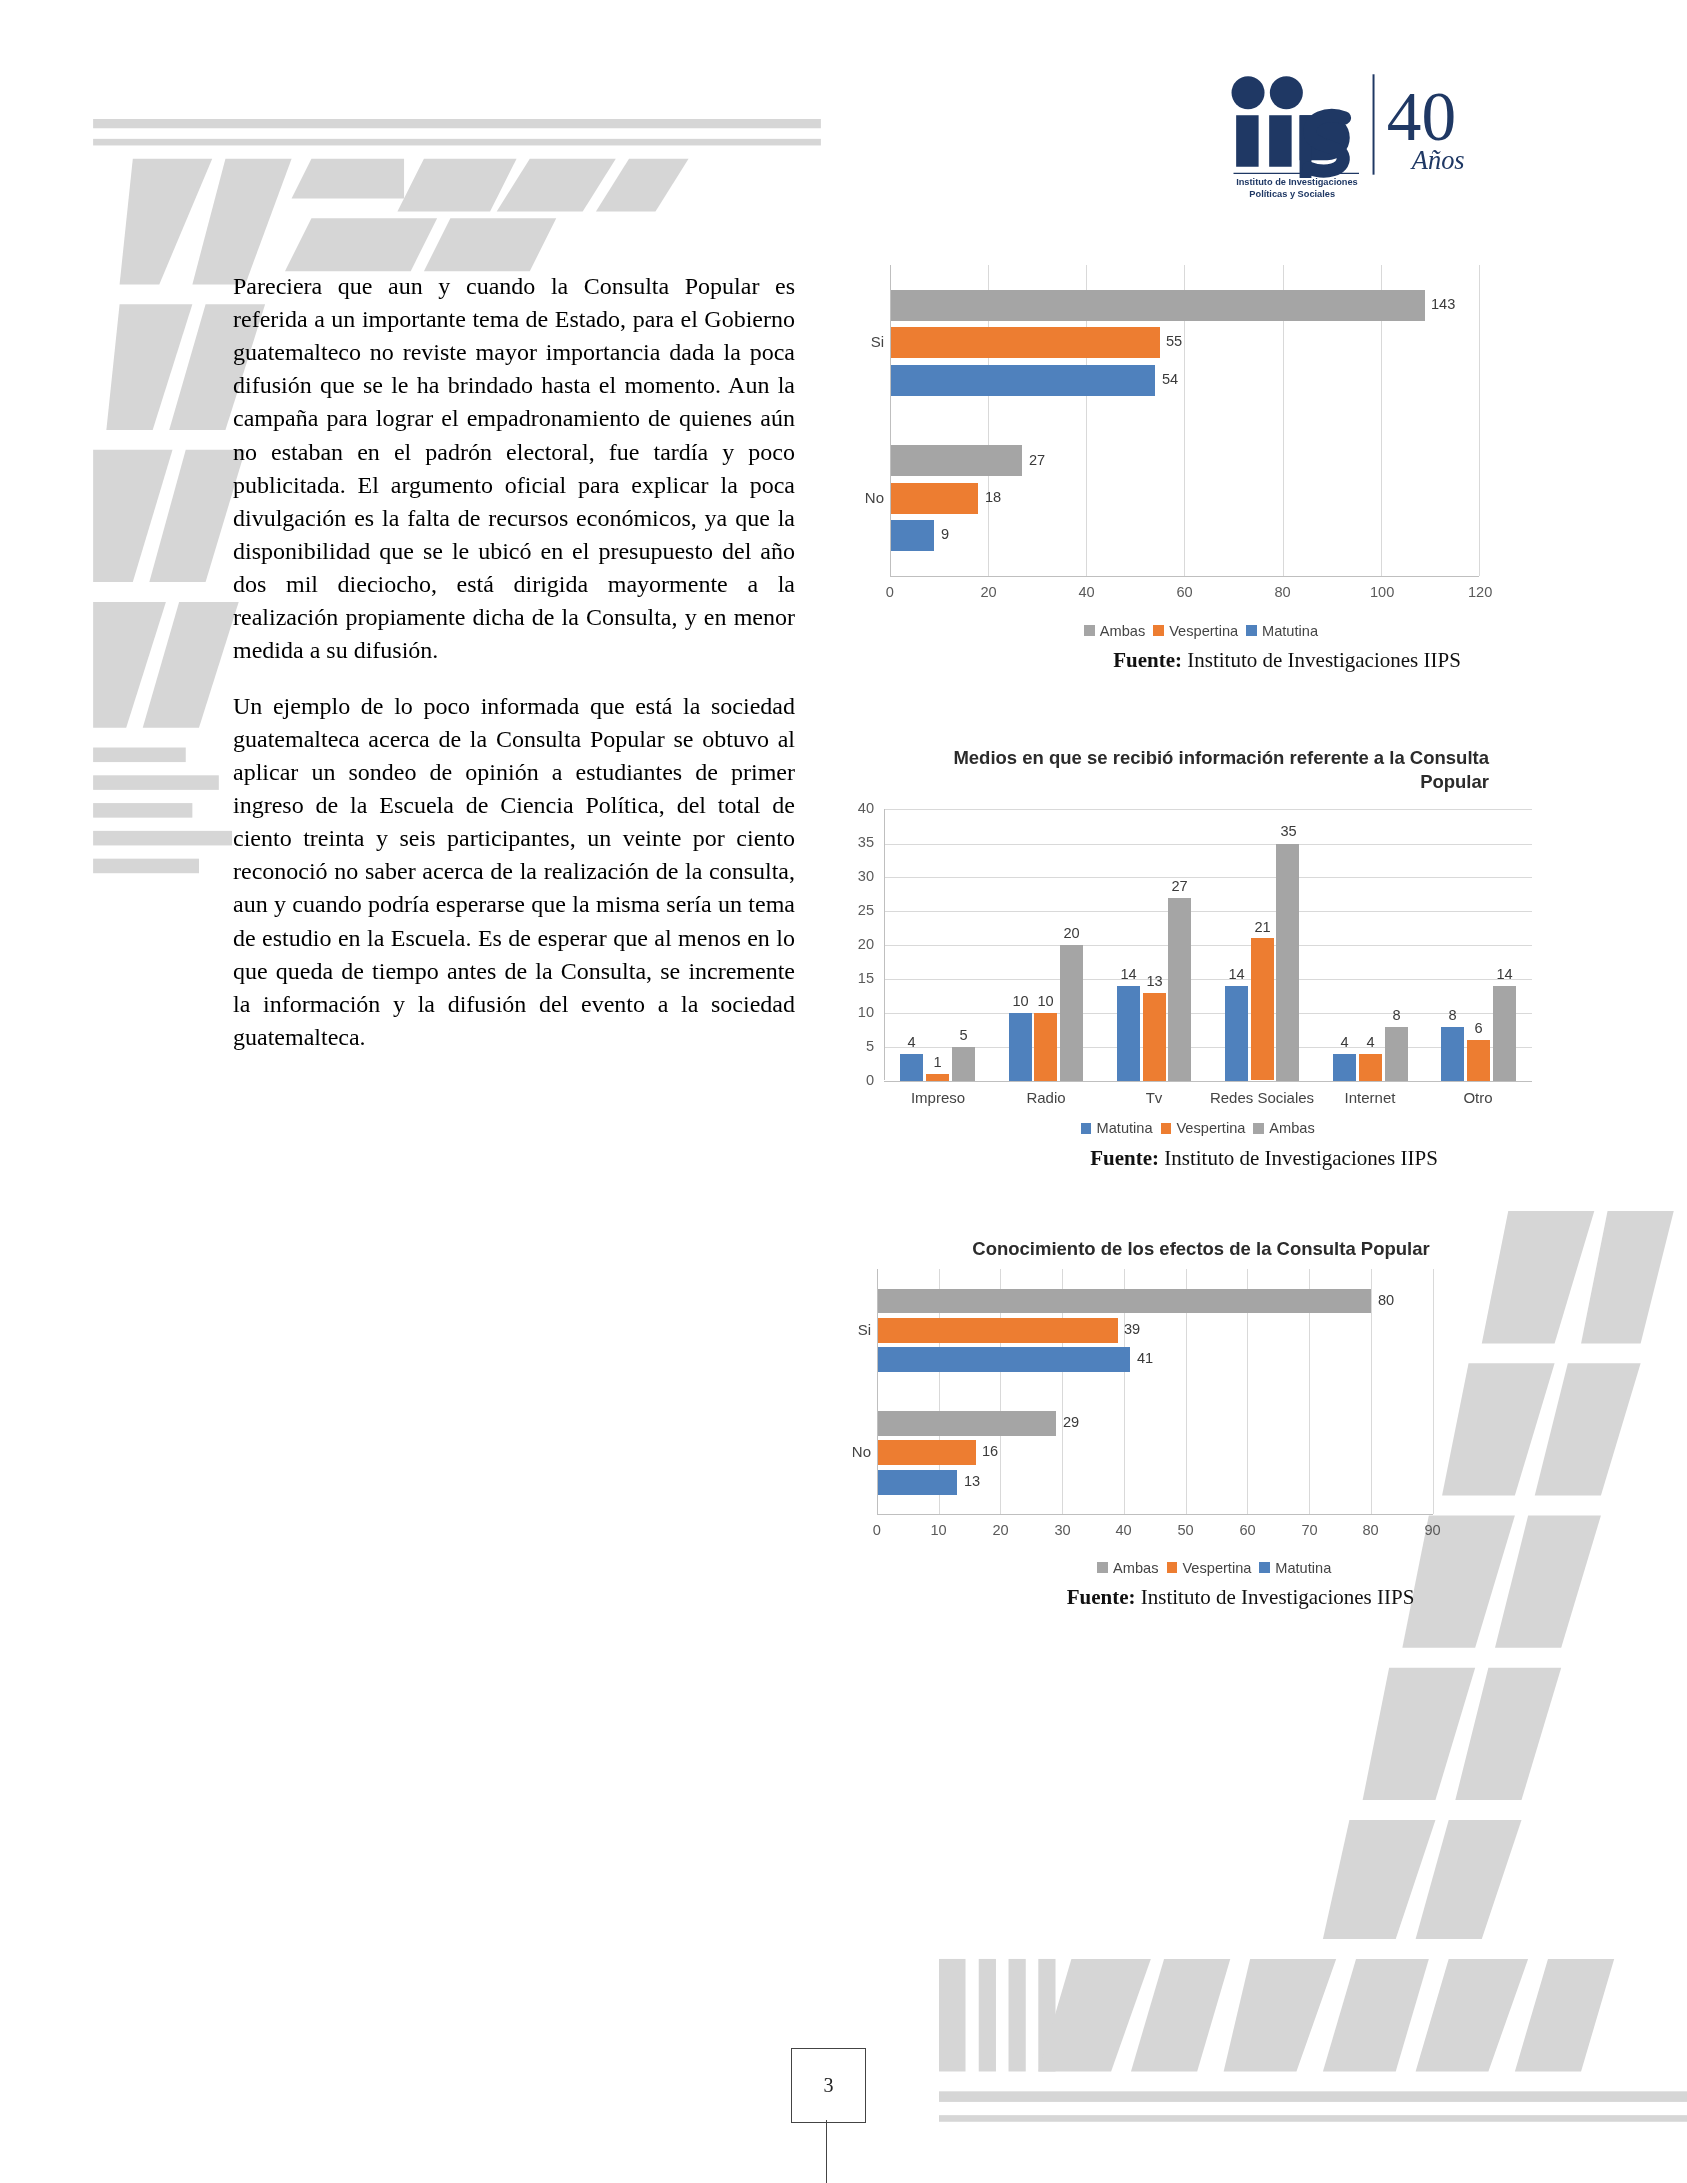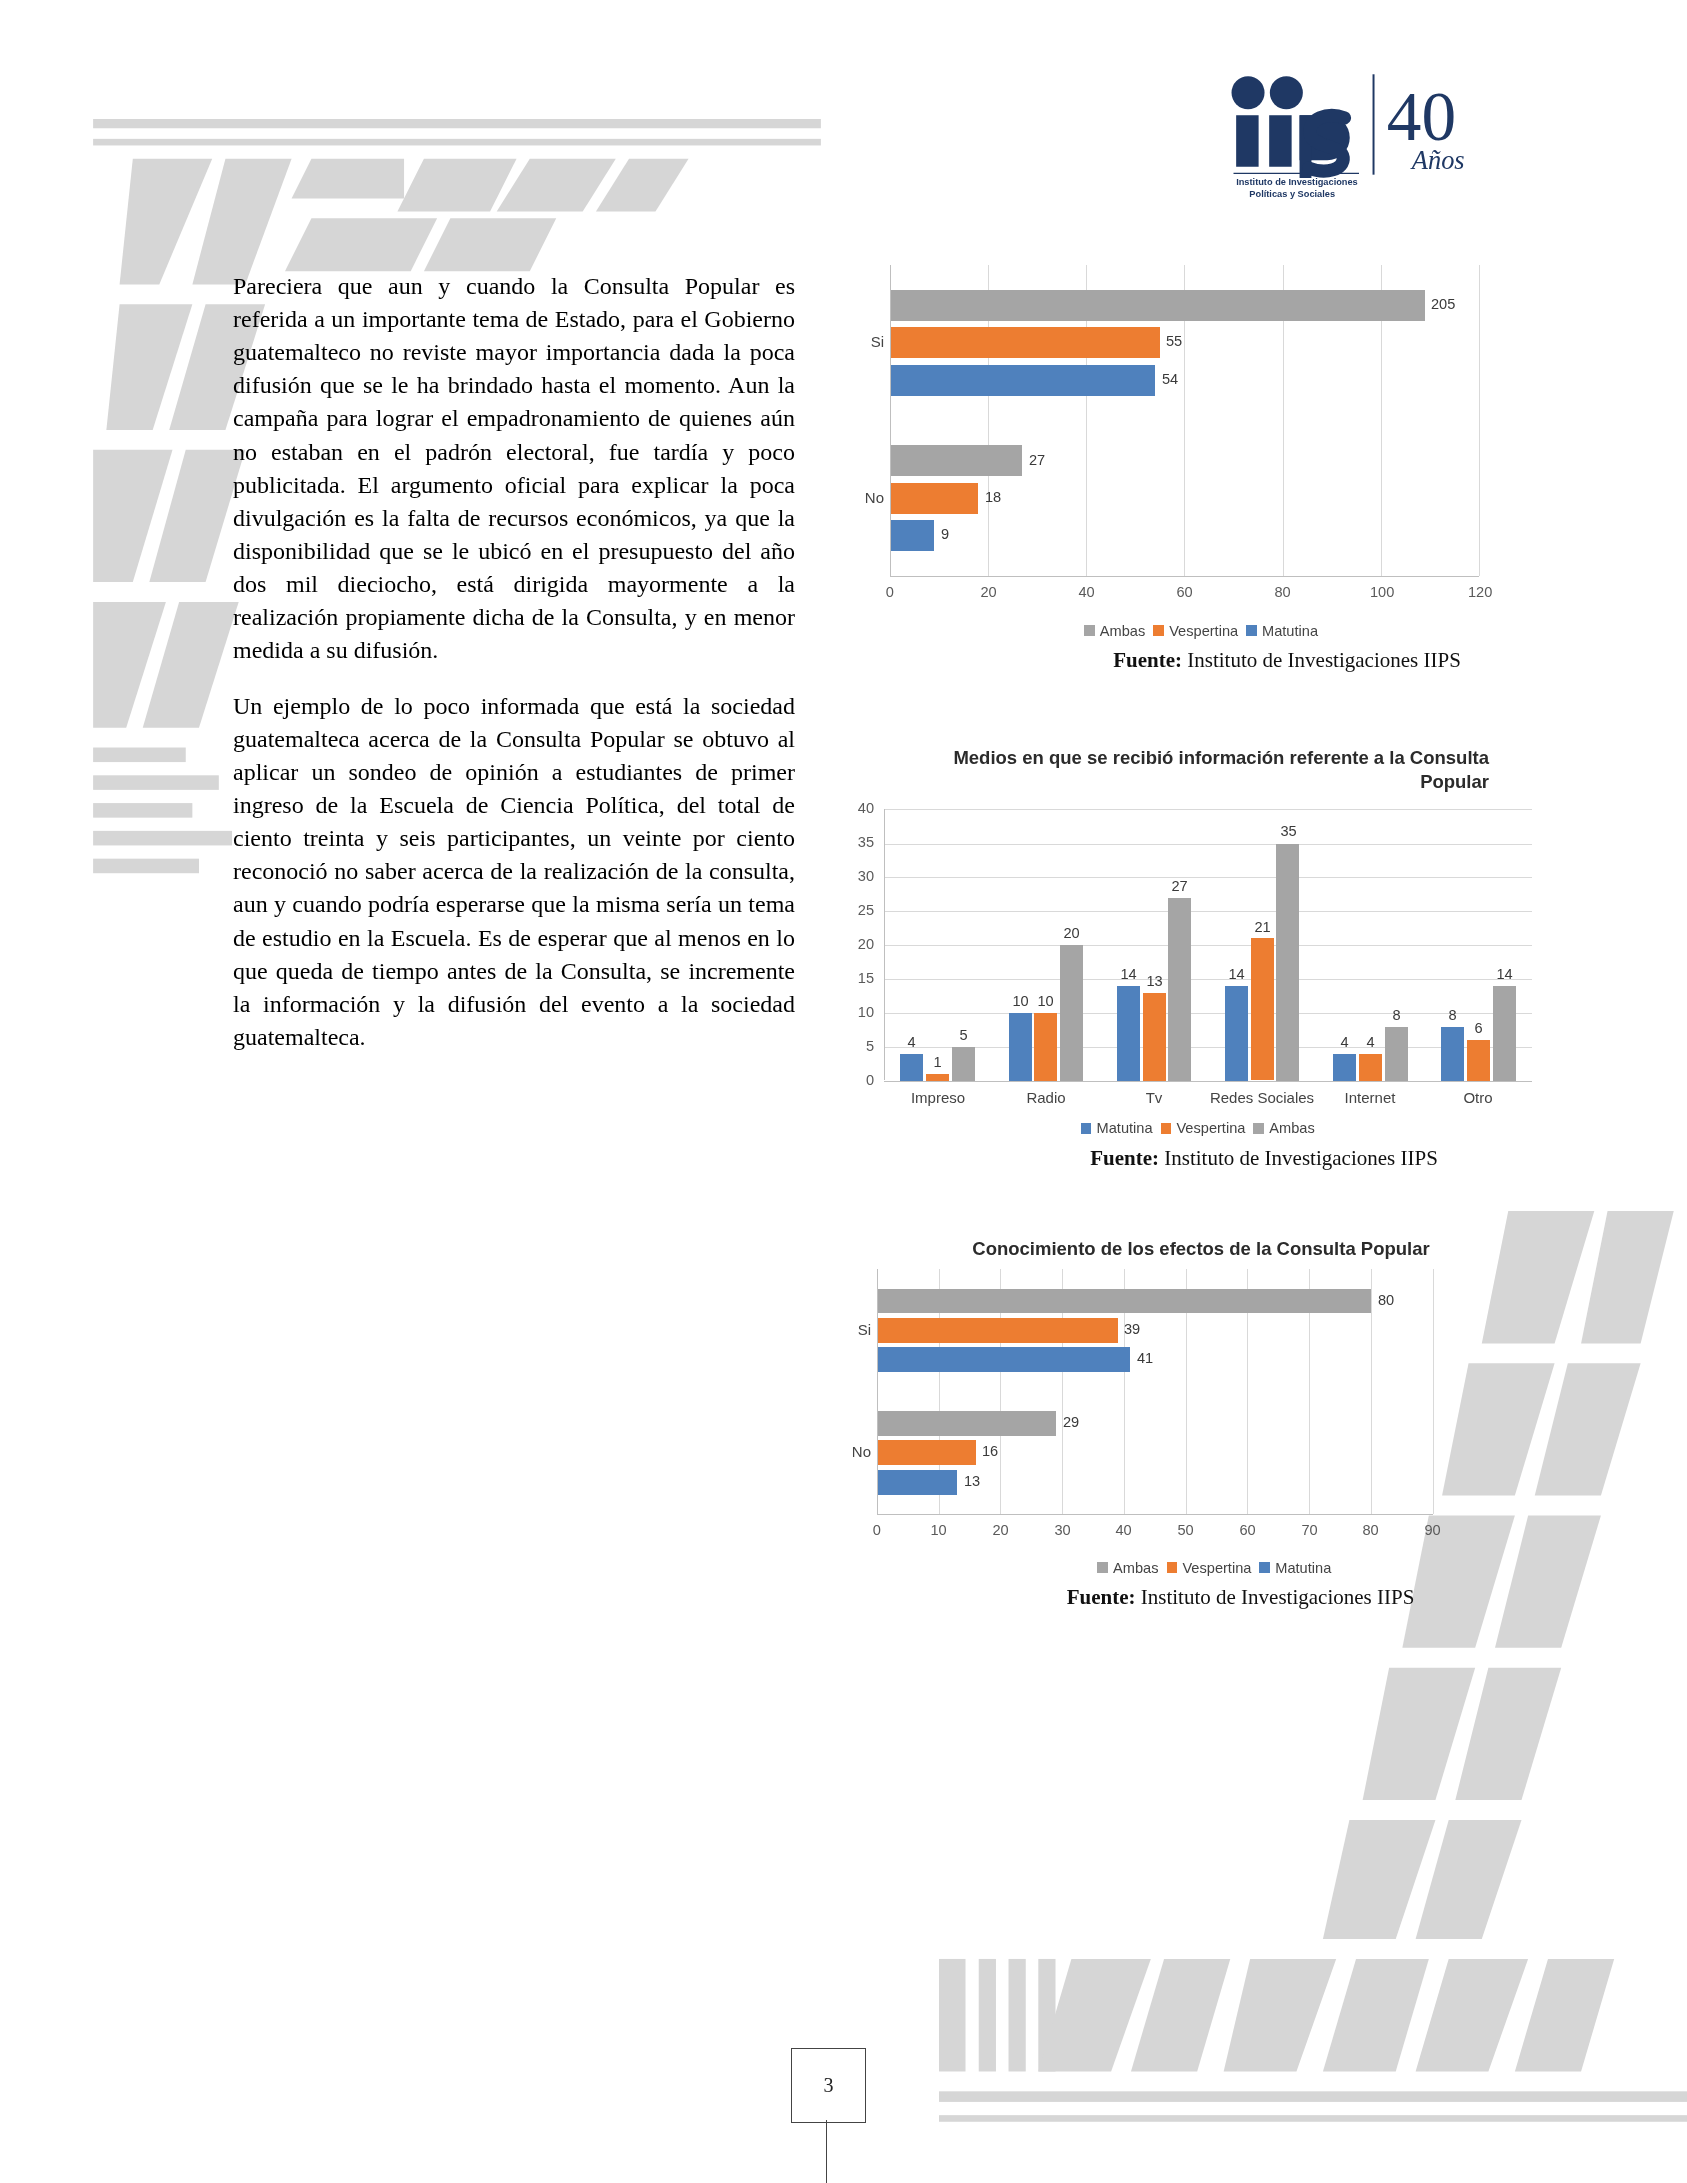--- a/index.html
+++ b/index.html
@@ -222,21 +222,21 @@
           <div class="ticklabel" style="left: 186px; top: 319px; width: 21px; text-align: center;">40</div>
           <div class="gridline" style="left: 294px; height: 311px; top: 0px;"></div>
           <div class="ticklabel" style="left: 284px; top: 319px; width: 21px; text-align: center;">60</div>
           <div class="gridline" style="left: 393px; height: 311px; top: 0px;"></div>
           <div class="ticklabel" style="left: 382px; top: 319px; width: 21px; text-align: center;">80</div>
           <div class="gridline" style="left: 491px; height: 311px; top: 0px;"></div>
           <div class="ticklabel" style="left: 480px; top: 319px; width: 21px; text-align: center;">100</div>
           <div class="gridline" style="left: 589px; height: 311px; top: 0px;"></div>
           <div class="ticklabel" style="left: 578px; top: 319px; width: 21px; text-align: center;">120</div>
           <div class="bar" style="left: 0px; top: 25px; width: 535px; height: 31px; background: rgb(165, 165, 165);"></div>
-          <div class="barlabel" style="left: 541px; top: 31px;">205</div>
+          <div class="barlabel" style="left: 541px; top: 31px;">143</div>
           <div class="bar" style="left: 0px; top: 62px; width: 270px; height: 31px; background: rgb(237, 125, 49);"></div>
           <div class="barlabel" style="left: 276px; top: 68px;">55</div>
           <div class="bar" style="left: 0px; top: 100px; width: 265px; height: 31px; background: rgb(79, 129, 189);"></div>
           <div class="barlabel" style="left: 272px; top: 106px;">54</div>
           <div class="catlabel" style="left: -46px; top: 68px; width: 40px; text-align: right;">Si</div>
           <div class="bar" style="left: 0px; top: 180px; width: 132px; height: 31px; background: rgb(165, 165, 165);"></div>
           <div class="barlabel" style="left: 139px; top: 187px;">27</div>
           <div class="bar" style="left: 0px; top: 218px; width: 88px; height: 31px; background: rgb(237, 125, 49);"></div>
           <div class="barlabel" style="left: 95px; top: 224px;">18</div>
           <div class="bar" style="left: 0px; top: 255px; width: 44px; height: 31px; background: rgb(79, 129, 189);"></div>

